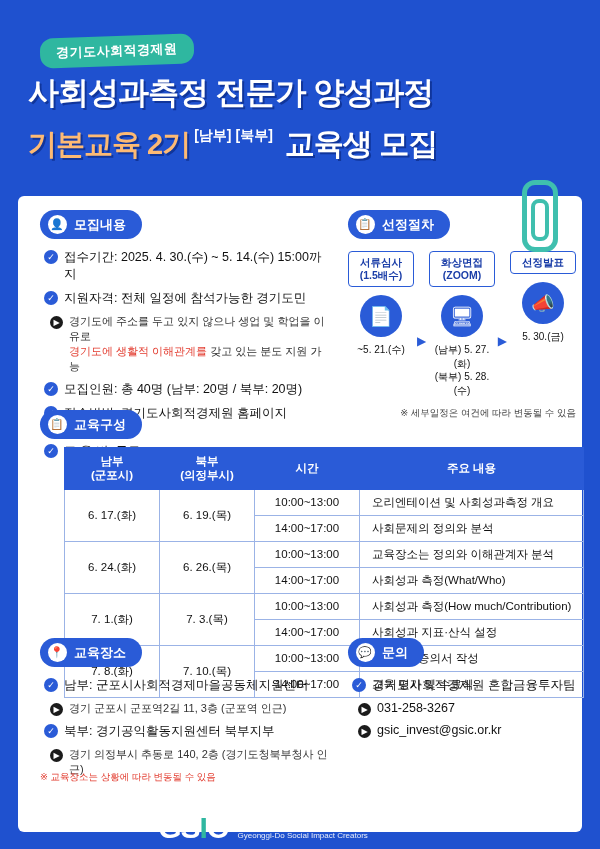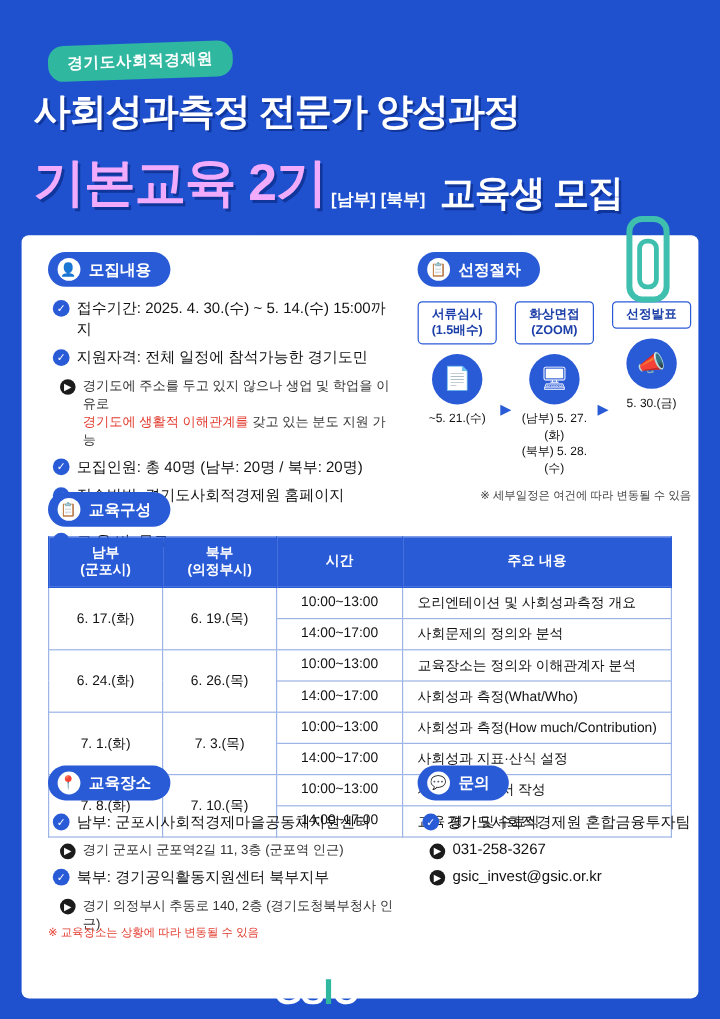--- a/index.html
+++ b/index.html
@@ -19,25 +19,25 @@
     padding:6px 16px;border-radius:13px;letter-spacing:.5px;
     transform:rotate(-2deg);
   }
   .title1{
     position:absolute;left:28px;top:72px;
     color:#ffffff;font-size:31px;font-weight:bold;letter-spacing:-1px;
     text-shadow:2px 2px 0 #10359b;
   }
   .title2row{position:absolute;left:28px;top:124px;display:flex;align-items:flex-end;gap:4px;}
   .title2{
-    color:#f0abfc;font-size:43px;font-weight:bold;letter-spacing:-1px;
+    color:#fdba74;font-size:29px;font-weight:bold;letter-spacing:-1px;
     text-shadow:2px 2px 0 #10359b;
   }
   .regtag{
-    color:#ffffff;font-size:14px;font-weight:bold;margin-bottom:6px;
+    color:#ffffff;font-size:14px;font-weight:bold;margin-bottom:20px;
   }
   .title3{
     color:#ffffff;font-size:30px;font-weight:bold;letter-spacing:-1px;margin-left:8px;
     text-shadow:2px 2px 0 #10359b;
   }
 
   
   .card{
     position:absolute;left:18px;top:196px;width:564px;height:636px;
     background:#ffffff;border-radius:6px;
@@ -95,21 +95,21 @@
     margin:8px auto 6px;width:42px;height:42px;border-radius:50%;
     background:#2a5bd7;display:flex;align-items:center;justify-content:center;
     color:#fff;font-size:19px;
   }
   .procdate{font-size:10px;color:#111;line-height:1.35;}
   .tri{align-self:center;color:#2a5bd7;font-size:12px;margin-top:34px;}
   .note{font-size:9.5px;color:#444;margin-top:10px;text-align:right;}
 
   
   .tblwrap{position:absolute;left:22px;top:214px;width:520px;}
-  table{border-collapse:collapse;width:100%;font-size:11.5px;}
+  table{border-collapse:collapse;width:100%;font-size:11.5px;margin-left:24px;}
   th{
     background:#2a5bd7;color:#fff;font-weight:bold;padding:6px 2px;
     border:1px solid #2a5bd7;line-height:1.25;
   }
   td{border:1px solid #9bb3e6;padding:5px 4px;text-align:center;color:#111;}
   td.topic{text-align:left;padding-left:12px;}
   .datecell{font-size:11.5px;}
 
   
   .botleft{position:absolute;left:22px;top:442px;width:300px;}
@@ -322,15 +322,19 @@
       </div>
     </div>
 
     <div class="footnote">※ 교육장소는 상황에 따라 변동될 수 있음</div>
   </div>
 
   <div class="logobar">
     <div class="gsic">
       <span>GS</span><span class="o">I</span><span>C</span>
     </div>
+    <div class="logotext">
+      <div class="kr">경기도사회적경제원</div>
+      <div class="en">Gyeonggi-Do Social Impact Creators</div>
+    </div>
   </div>
 
 </div>
 
 </body></html>

